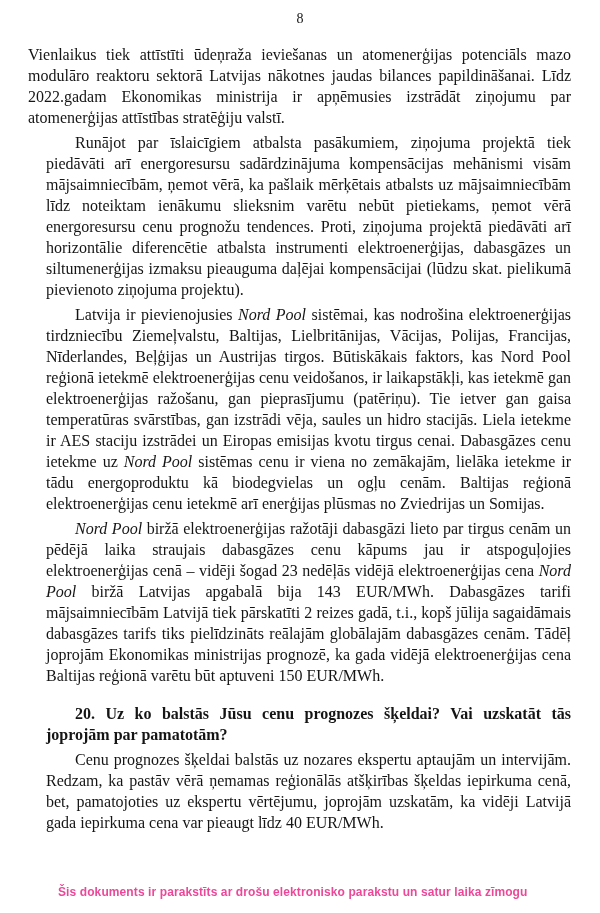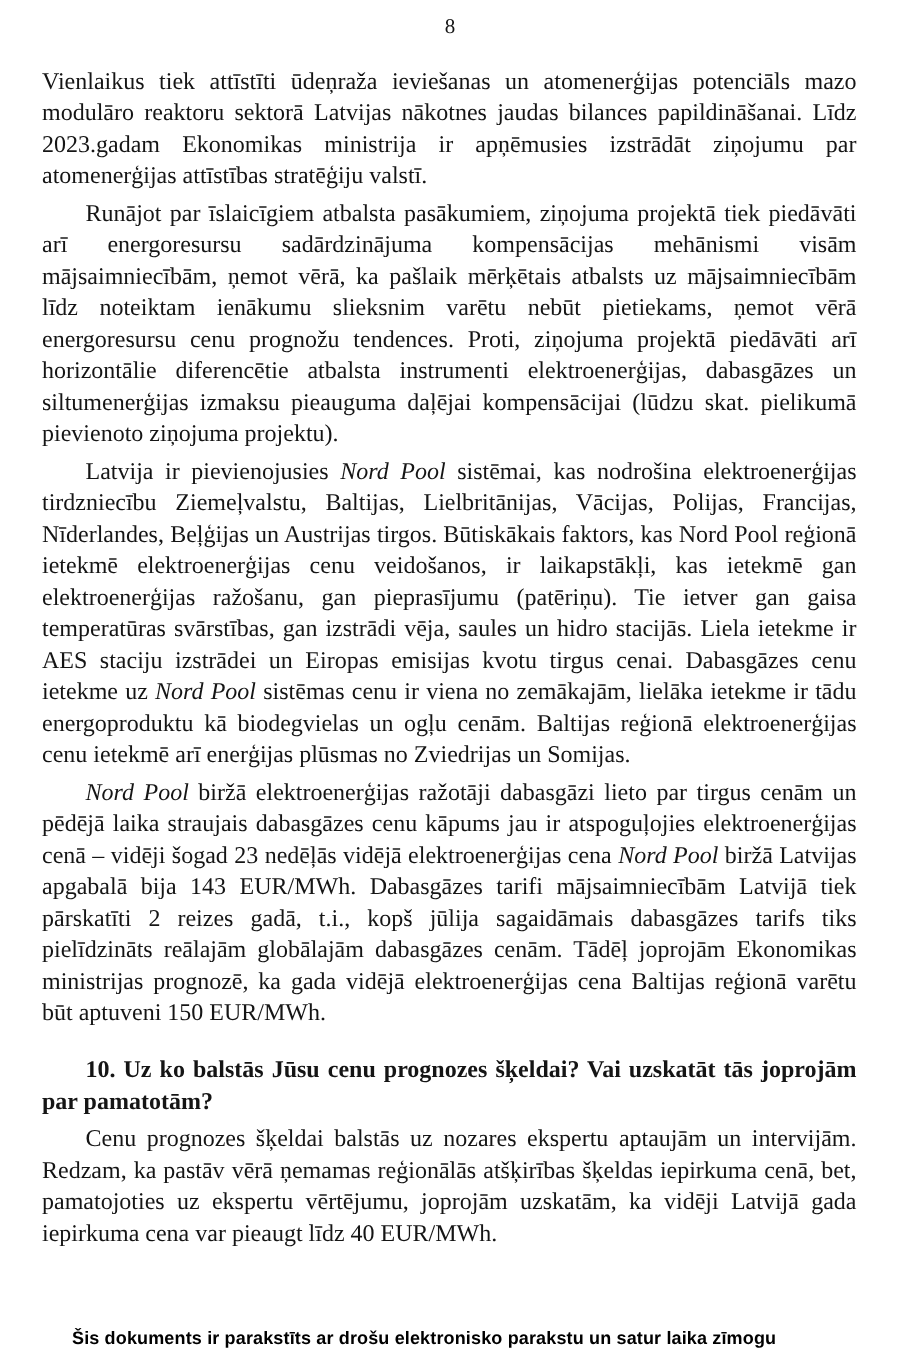--- a/index.html
+++ b/index.html
@@ -34,50 +34,51 @@
   .para {
     margin: 0 0 4px 0;
     font-size: 16px;
     line-height: 21px;
     text-align: justify;
     hyphens: none;
     -webkit-hyphens: none;
   }
   .para.indented {
     text-indent: 29px;
+    margin-left: 18px;
   }
   .para.question {
     font-weight: bold;
     margin-top: 17px;
     margin-bottom: 4px;
   }
   .run-italic {
     font-style: italic;
   }
   .doc-footer {
     position: absolute;
-    left: 48px;
+    left: 58px;
     top: 885px;
     font-family: "Liberation Sans", "DejaVu Sans", sans-serif;
     font-size: 12px;
     font-weight: 600;
     line-height: 15px;
-    color: #000000;
+    color: #ec4899;
     letter-spacing: 0.1px;
   }
 </style>
 </head>
 <body>
 
 <div class="page">
   <div class="page-number">8</div>
 
   <div class="doc-content" id="doc-content">
-      <p class="para"><span class="run-regular">Vienlaikus tiek attīstīti ūdeņraža ieviešanas un atomenerģijas potenciāls mazo modulāro reaktoru sektorā Latvijas nākotnes jaudas bilances papildināšanai. Līdz 2023.gadam Ekonomikas ministrija ir apņēmusies izstrādāt ziņojumu par atomenerģijas attīstības stratēģiju valstī.</span></p>
+      <p class="para"><span class="run-regular">Vienlaikus tiek attīstīti ūdeņraža ieviešanas un atomenerģijas potenciāls mazo modulāro reaktoru sektorā Latvijas nākotnes jaudas bilances papildināšanai. Līdz 2022.gadam Ekonomikas ministrija ir apņēmusies izstrādāt ziņojumu par atomenerģijas attīstības stratēģiju valstī.</span></p>
       <p class="para indented"><span class="run-regular">Runājot par īslaicīgiem atbalsta pasākumiem, ziņojuma projektā tiek piedāvāti arī energoresursu sadārdzinājuma kompensācijas mehānismi visām mājsaimniecībām, ņemot vērā, ka pašlaik mērķētais atbalsts uz mājsaimniecībām līdz noteiktam ienākumu slieksnim varētu nebūt pietiekams, ņemot vērā energoresursu cenu prognožu tendences. Proti, ziņojuma projektā piedāvāti arī horizontālie diferencētie atbalsta instrumenti elektroenerģijas, dabasgāzes un siltumenerģijas izmaksu pieauguma daļējai kompensācijai (lūdzu skat. pielikumā pievienoto ziņojuma projektu).</span></p>
       <p class="para indented"><span class="run-regular">Latvija ir pievienojusies </span><span class="run-italic">Nord Pool</span><span class="run-regular"> sistēmai, kas nodrošina elektroenerģijas tirdzniecību Ziemeļvalstu, Baltijas, Lielbritānijas, Vācijas, Polijas, Francijas, Nīderlandes, Beļģijas un Austrijas tirgos. Būtiskākais faktors, kas Nord Pool reģionā ietekmē elektroenerģijas cenu veidošanos, ir laikapstākļi, kas ietekmē gan elektroenerģijas ražošanu, gan pieprasījumu (patēriņu). Tie ietver gan gaisa temperatūras svārstības, gan izstrādi vēja, saules un hidro stacijās. Liela ietekme ir AES staciju izstrādei un Eiropas emisijas kvotu tirgus cenai. Dabasgāzes cenu ietekme uz </span><span class="run-italic">Nord Pool</span><span class="run-regular"> sistēmas cenu ir viena no zemākajām, lielāka ietekme ir tādu energoproduktu kā biodegvielas un ogļu cenām. Baltijas reģionā elektroenerģijas cenu ietekmē arī enerģijas plūsmas no Zviedrijas un Somijas.</span></p>
       <p class="para indented"><span class="run-italic">Nord Pool</span><span class="run-regular"> biržā elektroenerģijas ražotāji dabasgāzi lieto par tirgus cenām un pēdējā laika straujais dabasgāzes cenu kāpums jau ir atspoguļojies elektroenerģijas cenā – vidēji šogad 23 nedēļās vidējā elektroenerģijas cena </span><span class="run-italic">Nord Pool</span><span class="run-regular"> biržā Latvijas apgabalā bija 143 EUR/MWh. Dabasgāzes tarifi mājsaimniecībām Latvijā tiek pārskatīti 2 reizes gadā, t.i., kopš jūlija sagaidāmais dabasgāzes tarifs tiks pielīdzināts reālajām globālajām dabasgāzes cenām. Tādēļ joprojām Ekonomikas ministrijas prognozē, ka gada vidējā elektroenerģijas cena Baltijas reģionā varētu būt aptuveni 150 EUR/MWh.</span></p>
-      <p class="para indented question"><span class="run-regular">10. Uz ko balstās Jūsu cenu prognozes šķeldai? Vai uzskatāt tās joprojām par pamatotām?</span></p>
+      <p class="para indented question"><span class="run-regular">20. Uz ko balstās Jūsu cenu prognozes šķeldai? Vai uzskatāt tās joprojām par pamatotām?</span></p>
       <p class="para indented"><span class="run-regular">Cenu prognozes šķeldai balstās uz nozares ekspertu aptaujām un intervijām. Redzam, ka pastāv vērā ņemamas reģionālās atšķirības šķeldas iepirkuma cenā, bet, pamatojoties uz ekspertu vērtējumu, joprojām uzskatām, ka vidēji Latvijā gada iepirkuma cena var pieaugt līdz 40 EUR/MWh.</span></p>
     </div>
 
   <div class="doc-footer">Šis dokuments ir parakstīts ar drošu elektronisko parakstu un satur laika zīmogu</div>
 </div>
 
 </body></html>

